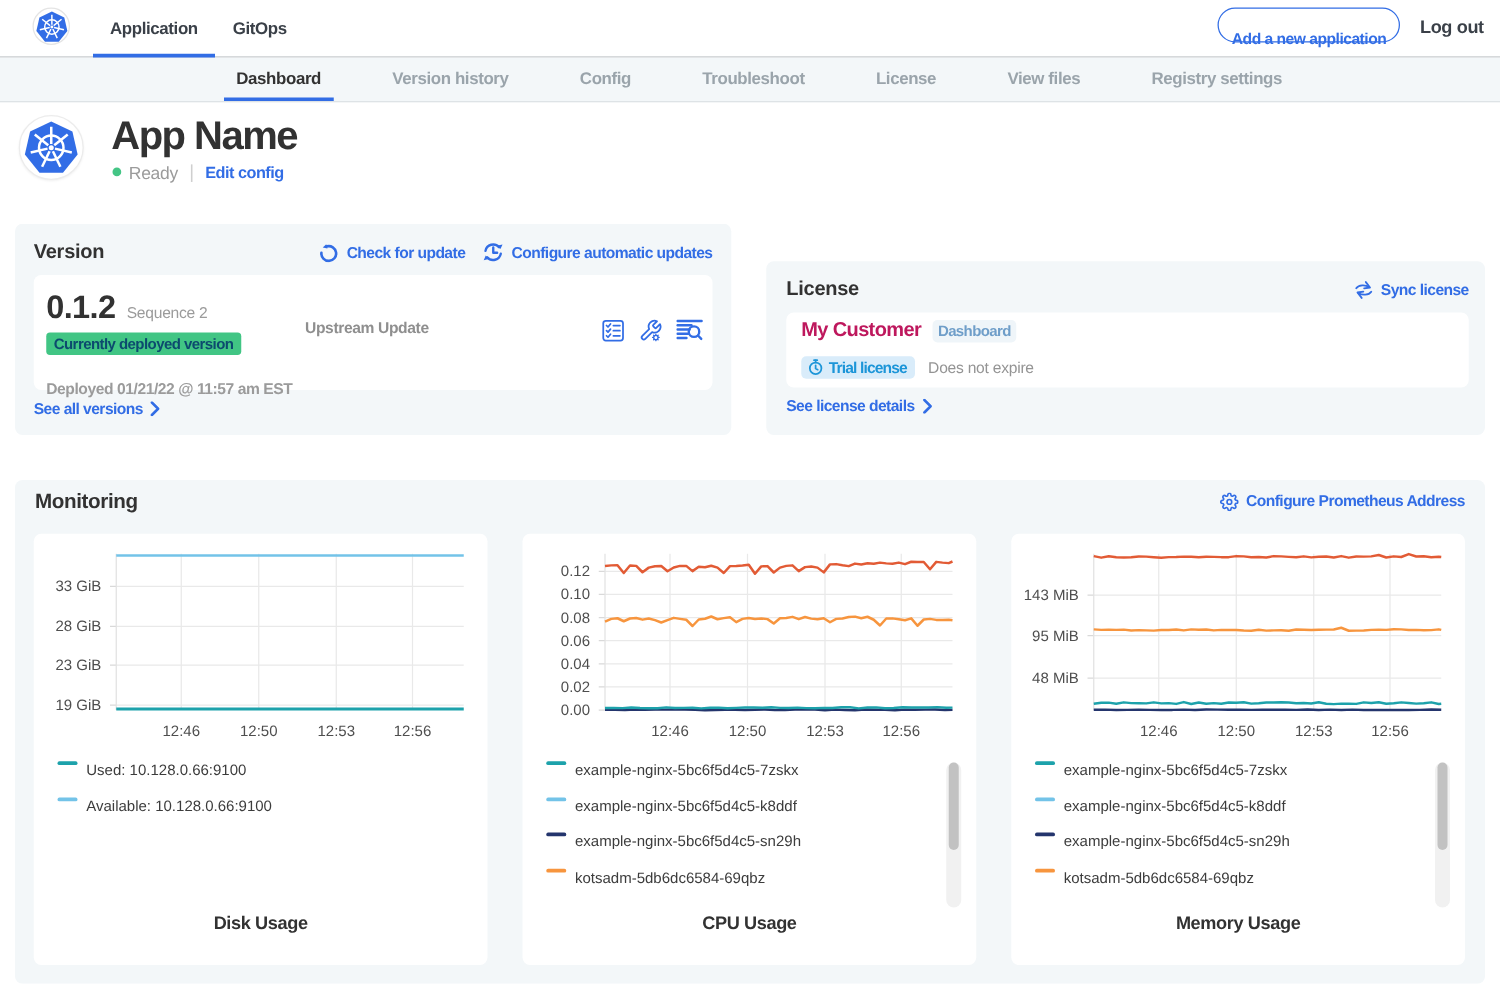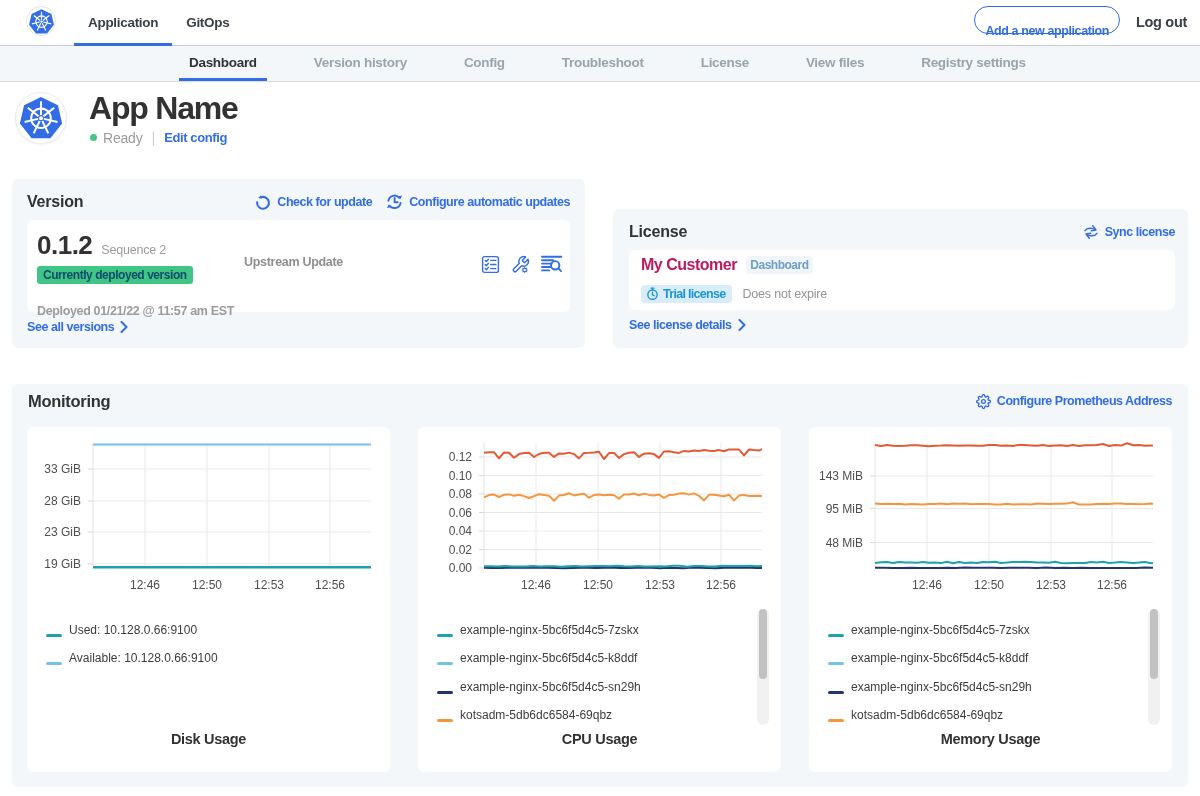--- a/index.html
+++ b/index.html
@@ -46,21 +46,21 @@
 .unstable{margin-left:9px;background:#eff5f9;color:#6f9ec9;font-size:12px;letter-spacing:-.5px;font-weight:bold;padding:2px 4.5px;border-radius:4px}
 .trialrow{display:flex;align-items:center;margin-top:11px}
 .trialtag{display:flex;align-items:center;gap:4px;background:#d9ecfa;color:#1c95d8;font-size:12.5px;letter-spacing:-.7px;font-weight:bold;padding:2px 7px 2px 5px;border-radius:4px}
 .noexpire{margin-left:10px;font-size:12.5px;letter-spacing:-.2px;color:#949494}
 .monpanel{margin-top:36px;height:403px;padding:6px 16px 0 16px}
 .monhead{display:flex;align-items:center;justify-content:space-between;height:22px}
 .monhead h2{font-size:16.5px;letter-spacing:-.3px;font-weight:bold}
 .chartrow{display:flex;gap:28px;margin-top:15px;margin-left:-1px}
 .chartcard{width:363px;height:345px;background:#fff;border-radius:6px;position:relative}
 .legend{position:relative;margin-top:5px;padding-left:19px}
-.lgrow{display:flex;align-items:flex-end;height:28.5px;font-size:12px;color:#3c3c3c}
+.lgrow{display:flex;align-items:flex-start;height:28.5px;font-size:12px;color:#3c3c3c}
 .dash{width:16px;height:3px;border-radius:2px;margin-right:7px;flex:0 0 16px}
 .sbtrack{position:absolute;right:12px;top:1px;width:12px;height:116px;background:#f1f1f1;border-radius:6px}
 .sbthumb{position:absolute;left:2px;top:0;width:8px;height:70px;background:#c2c2c2;border-radius:4px}
 .ctitle{position:absolute;left:0;right:0;bottom:25px;text-align:center;font-size:14.5px;letter-spacing:-.3px;font-weight:bold;color:#323232}
 .gl{stroke:#e9e9e9;stroke-width:1}
 .tick{stroke:#d9d9d9;stroke-width:1}
 .axis{stroke:#e2e2e2;stroke-width:1}
 .yl,.xl{font-size:12px;fill:#4e4e4e;font-family:"Liberation Sans",sans-serif}
 </style></head>
 <body>

